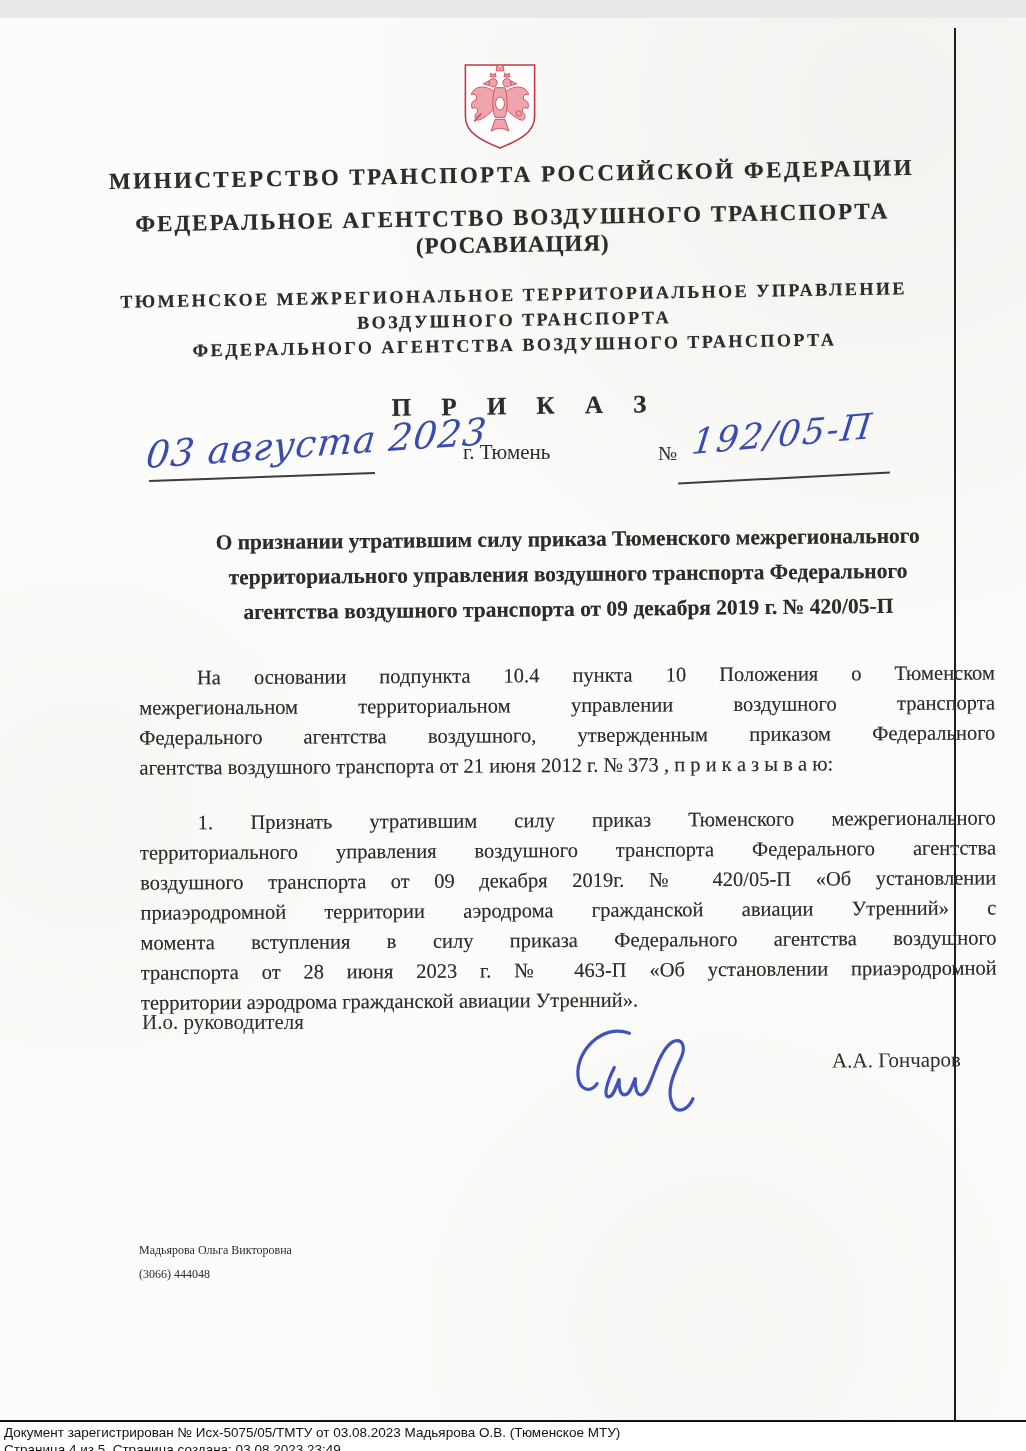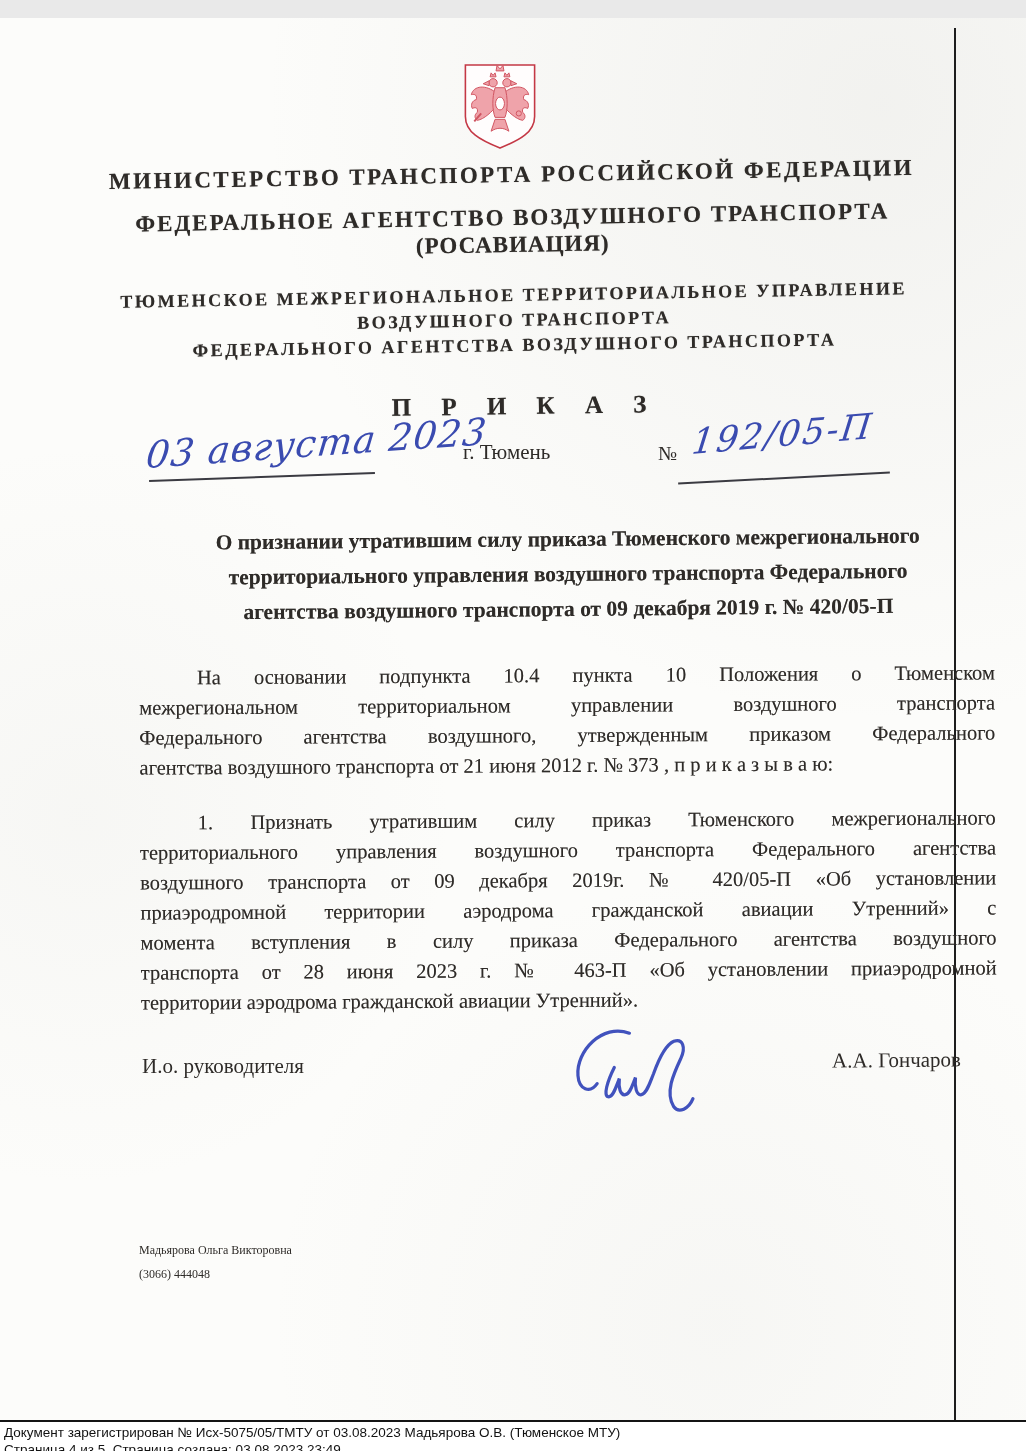--- a/index.html
+++ b/index.html
@@ -75,21 +75,21 @@
     position:absolute; left:140px; top:642px; width:856px;
     font-size:20.5px; line-height:30px;
     transform:rotate(-0.35deg);
     text-shadow:0 0 0.5px rgba(46,43,40,0.45);
   }
   .para { margin-bottom:25px; }
   .bline { text-align:justify; text-align-last:justify; }
   .bline.first { text-indent:58px; }
   .bline.last  { text-align-last:left; }
   
-  .sign-label { position:absolute; left:142px; top:1036px; font-size:21px; }
+  .sign-label { position:absolute; left:142px; top:992px; font-size:21px; }
   .sign-svg   { position:absolute; left:552px; top:997px; width:175px; height:116px; }
   .sign-name  { position:absolute; left:832px; top:1030px; font-size:21px; transform:rotate(-0.5deg); }
   
   .executor {
     position:absolute; left:139px; top:1220px;
     font-size:12px; line-height:24px;
   }
   
   .footer {
     position:absolute; left:0; top:1402px; width:1026px; height:49px;

